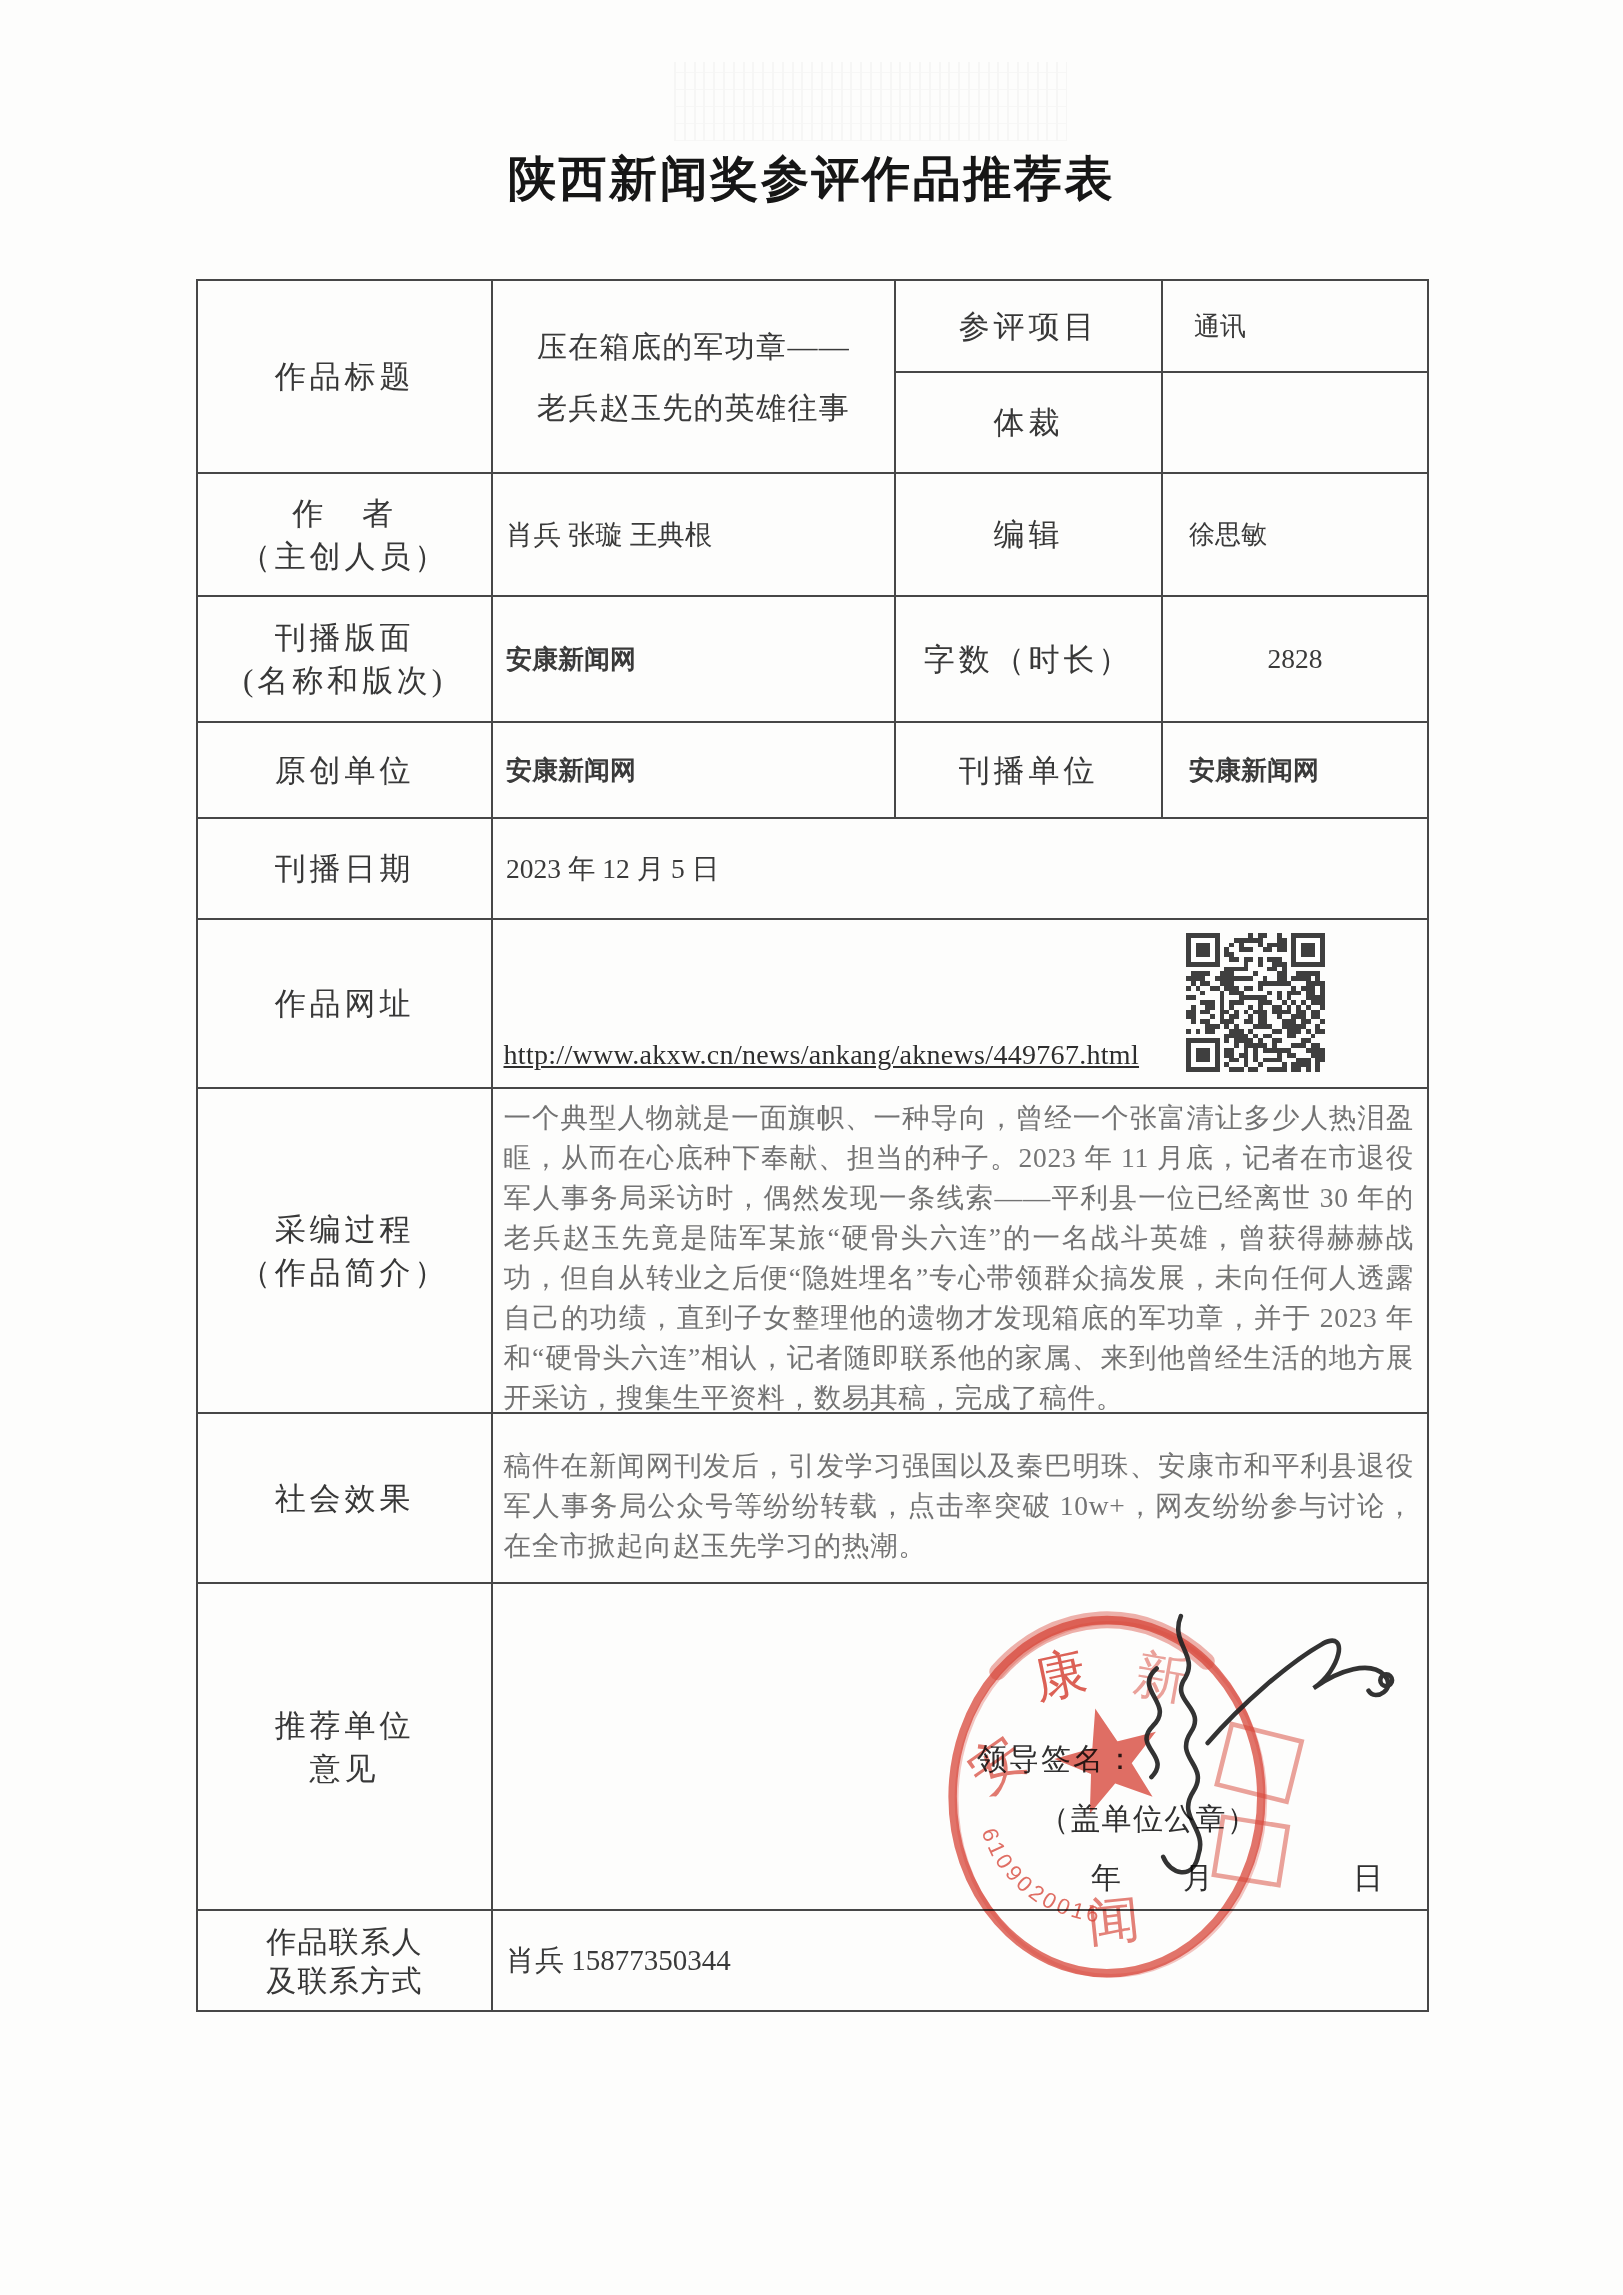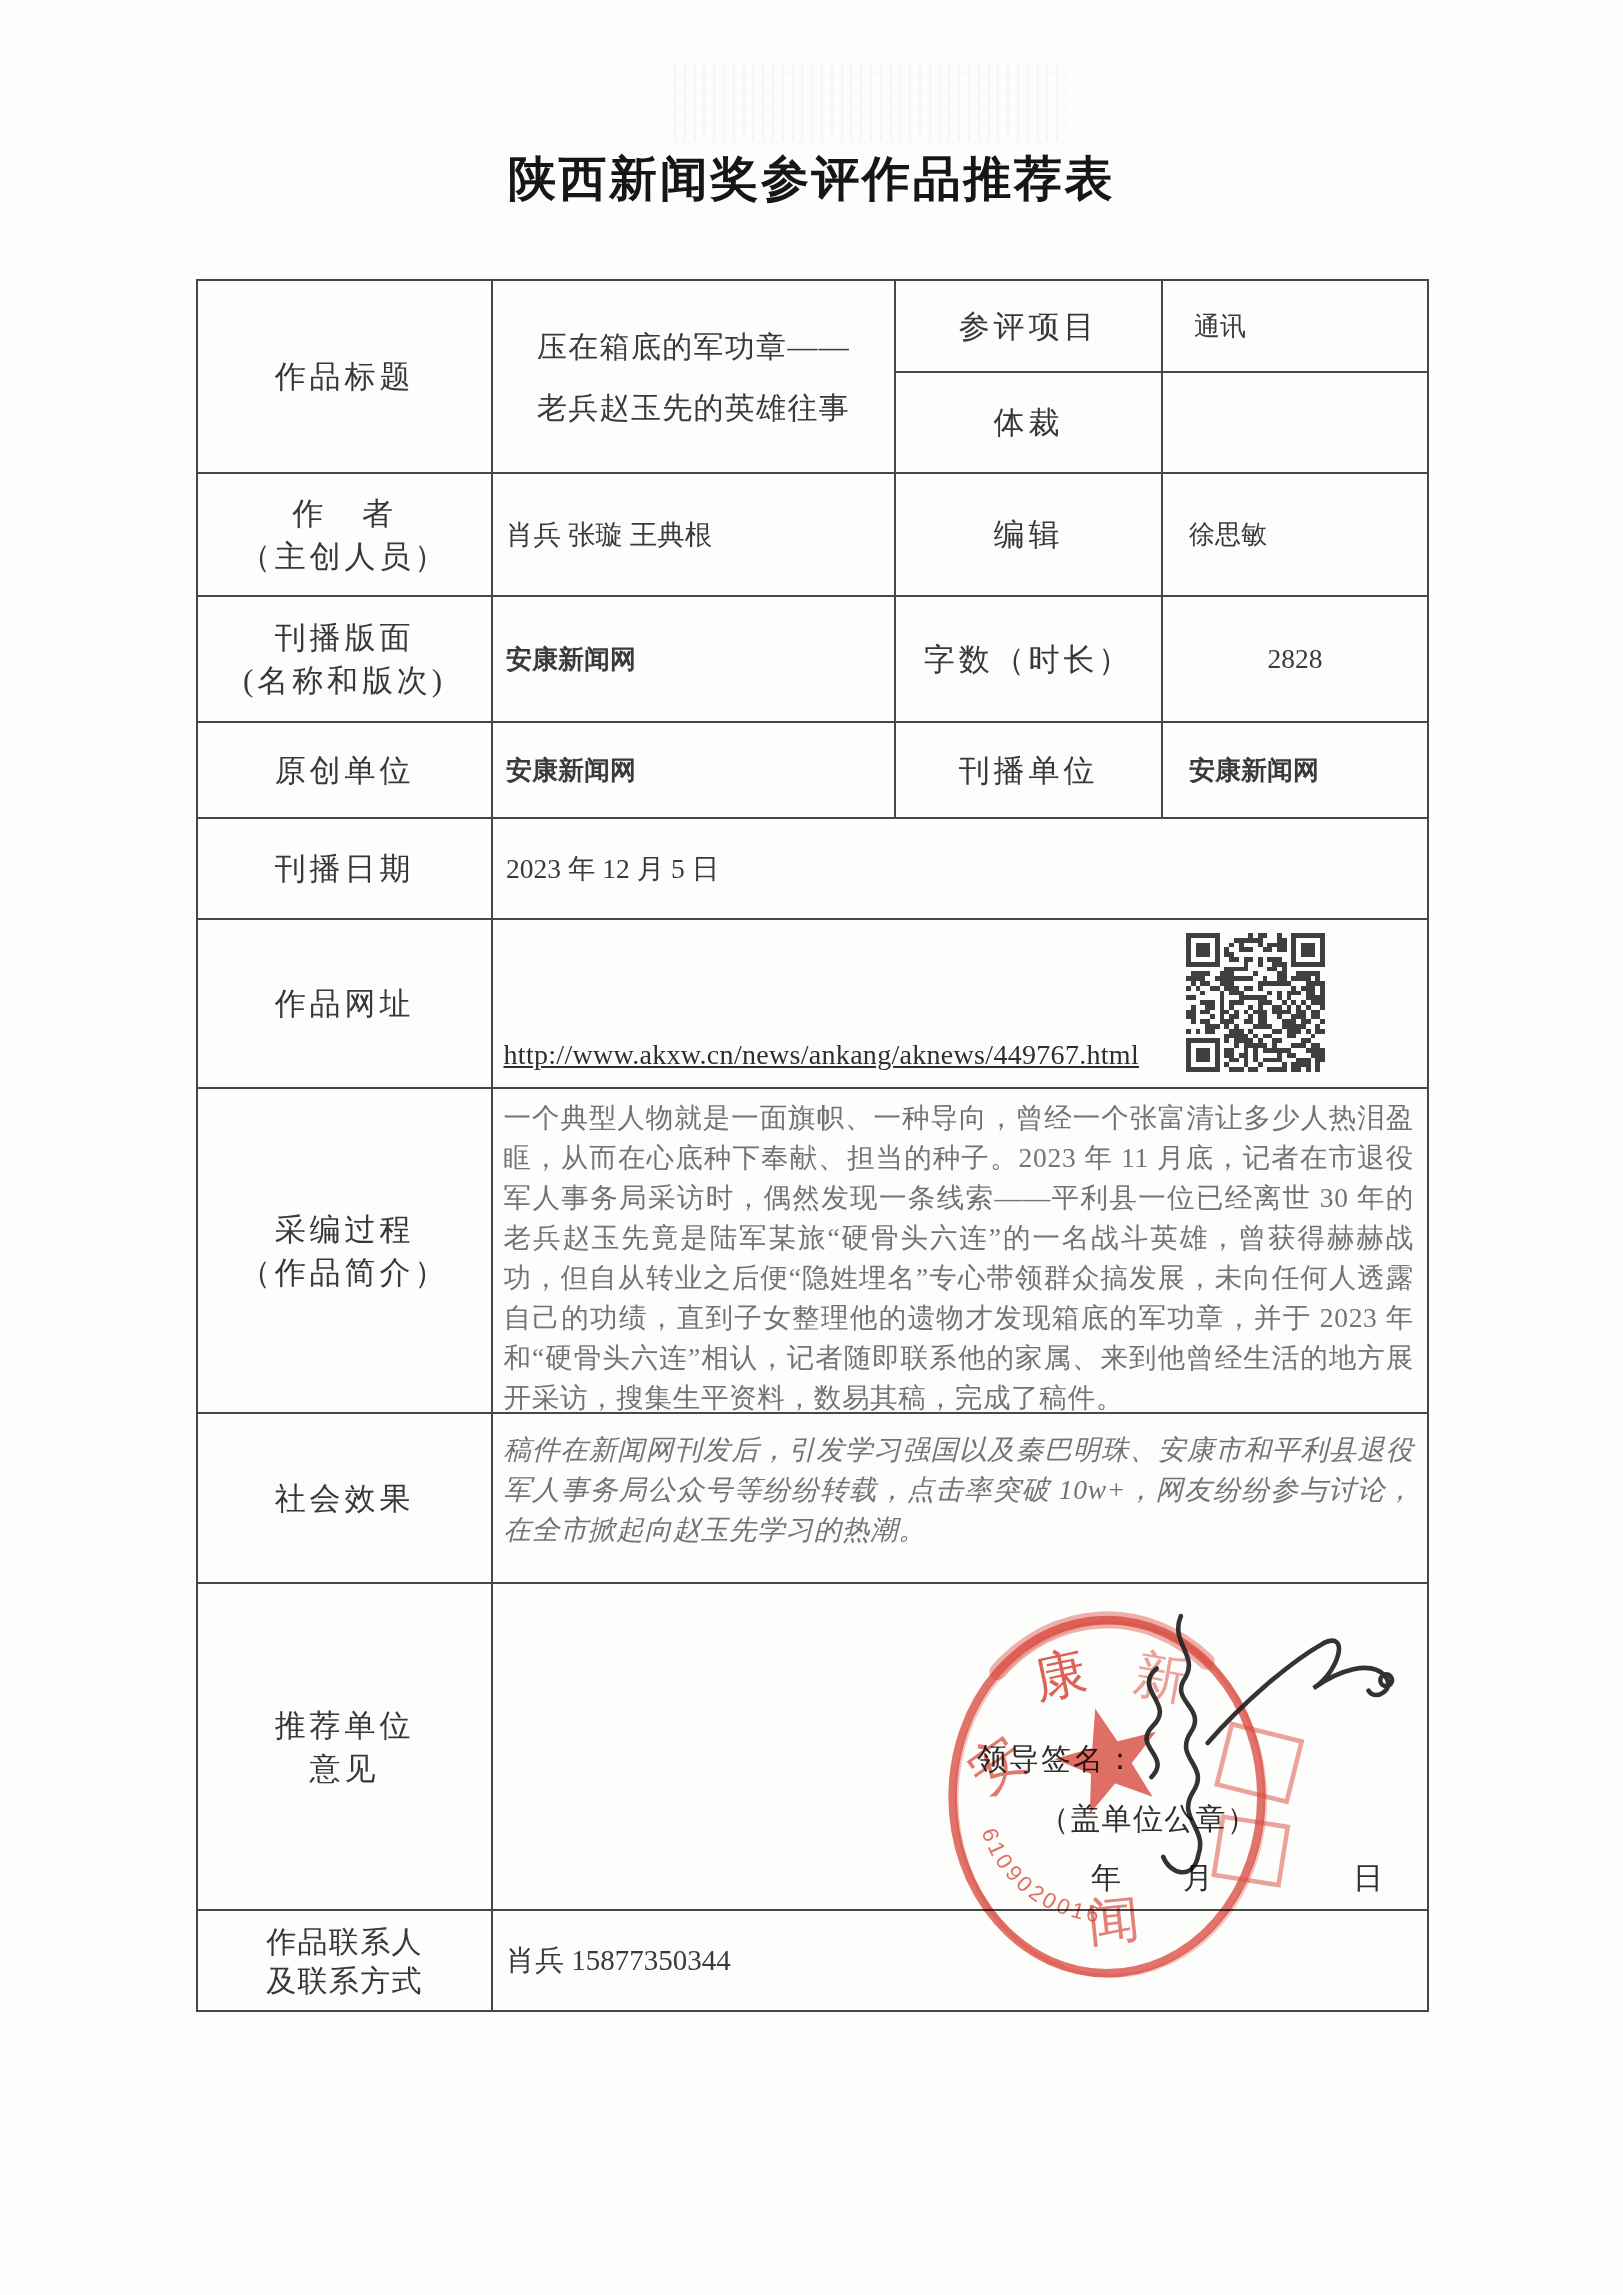--- a/index.html
+++ b/index.html
@@ -32,21 +32,21 @@
   .num-center{display:flex;align-items:center;justify-content:center;font-size:27.5px;}
   .title-val{font-size:30px;line-height:61px;letter-spacing:1.3px;text-align:center;
        padding:0 34px;}
   .c34{flex:1;display:flex;flex-direction:column;}
   .subrow{display:flex;box-sizing:border-box;}
   .subrow.first{border-bottom:2px solid #474747;height:92px;}
   .subrow.second{flex:1;}
   .para{font-size:27.5px;line-height:40px;text-align:justify;padding:6.5px 13px 0 10.5px;
         letter-spacing:0.7px;color:#737373;}
   .para8{padding-top:9.2px;}
-  .para3{padding-top:16px;font-style:italic;}
+  .para3{padding-top:32px;}
   .url-line{position:absolute;left:10.5px;bottom:15.7px;font-size:28px;color:#2e2e2e;
         text-decoration:underline;letter-spacing:0.3px;}
   .qr{position:absolute;left:693px;top:13px;}
   .sign-label{position:absolute;left:484px;top:155px;font-size:30px;letter-spacing:2px;color:#2f2f2f;}
   .seal-note{position:absolute;left:546px;top:215px;font-size:30px;letter-spacing:1.3px;color:#2f2f2f;}
   .date-y{position:absolute;left:598px;top:274px;font-size:30px;color:#2f2f2f;}
   .date-m{position:absolute;left:690px;top:274px;font-size:30px;color:#2f2f2f;}
   .date-d{position:absolute;left:860px;top:274px;font-size:30px;color:#2f2f2f;}
   .seal-layer{position:absolute;left:916px;top:1591px;mix-blend-mode:multiply;}
   .seal-text{font-family:"Liberation Serif",serif;fill:#d9473a;}

